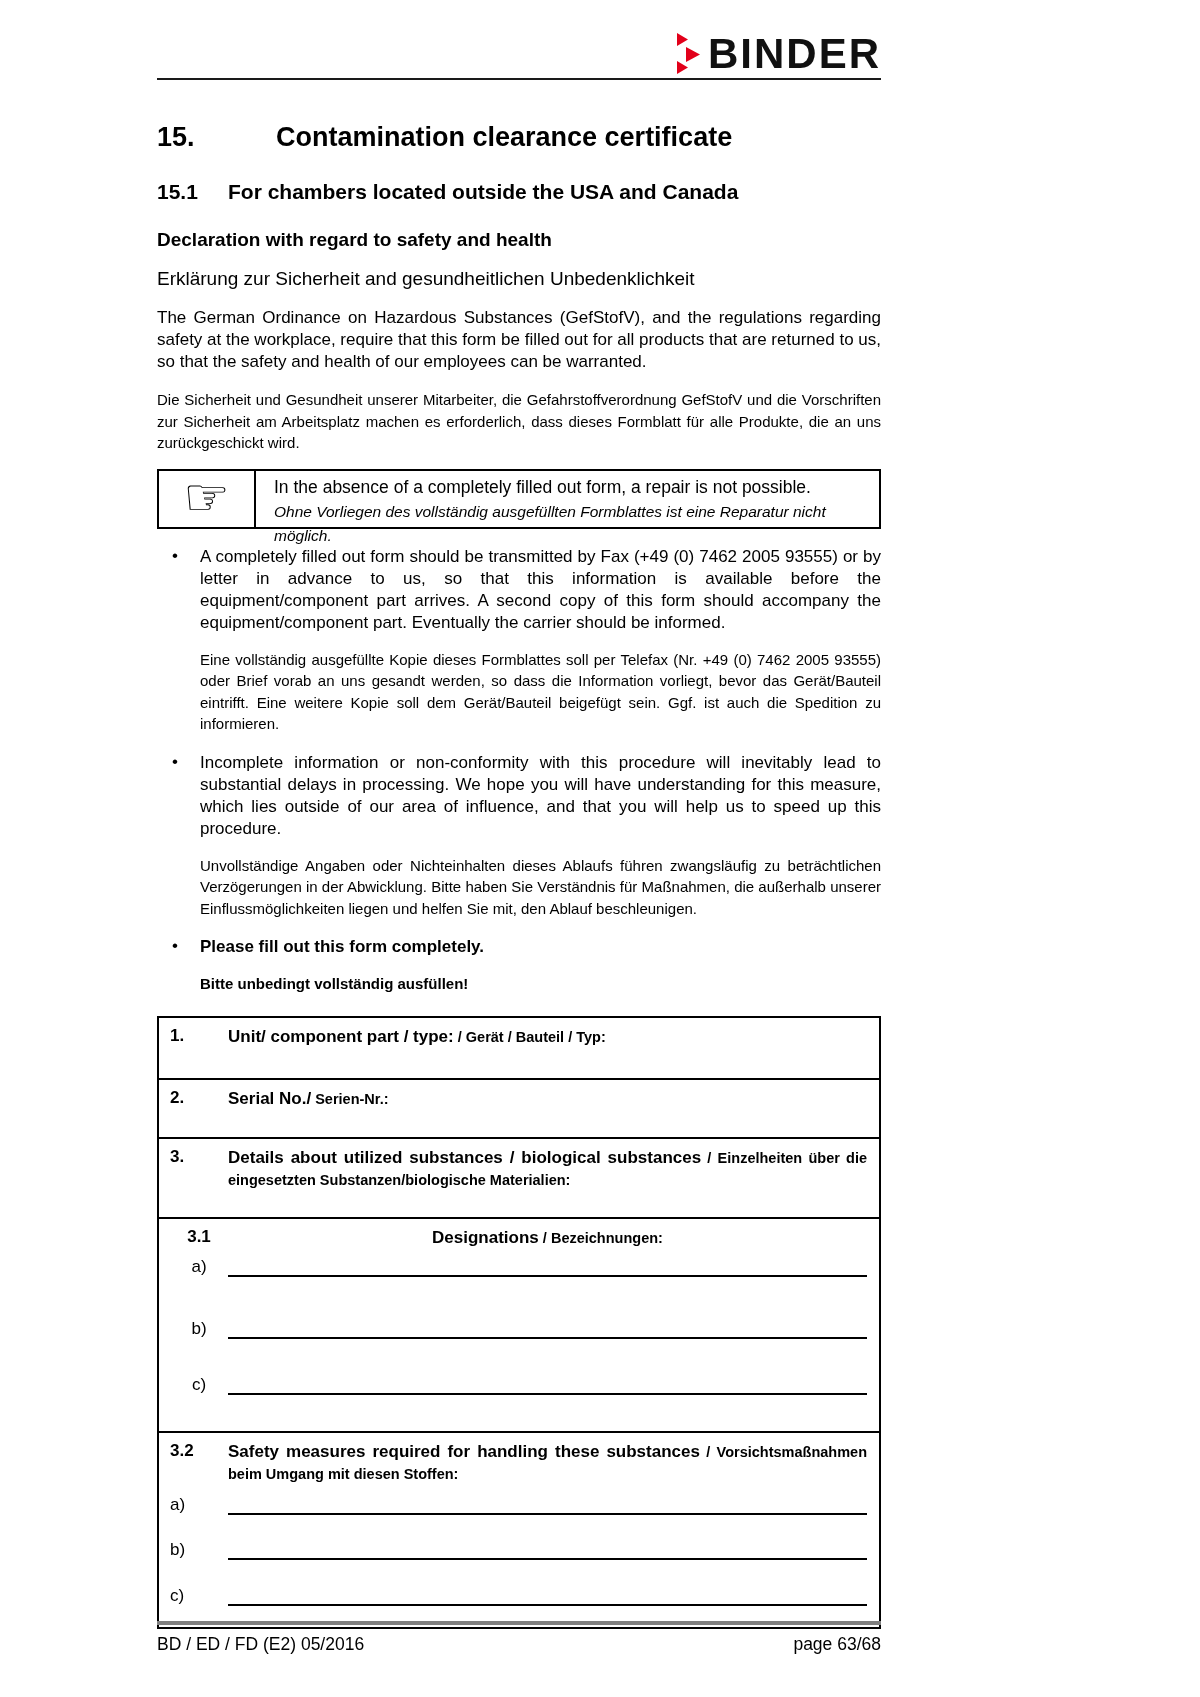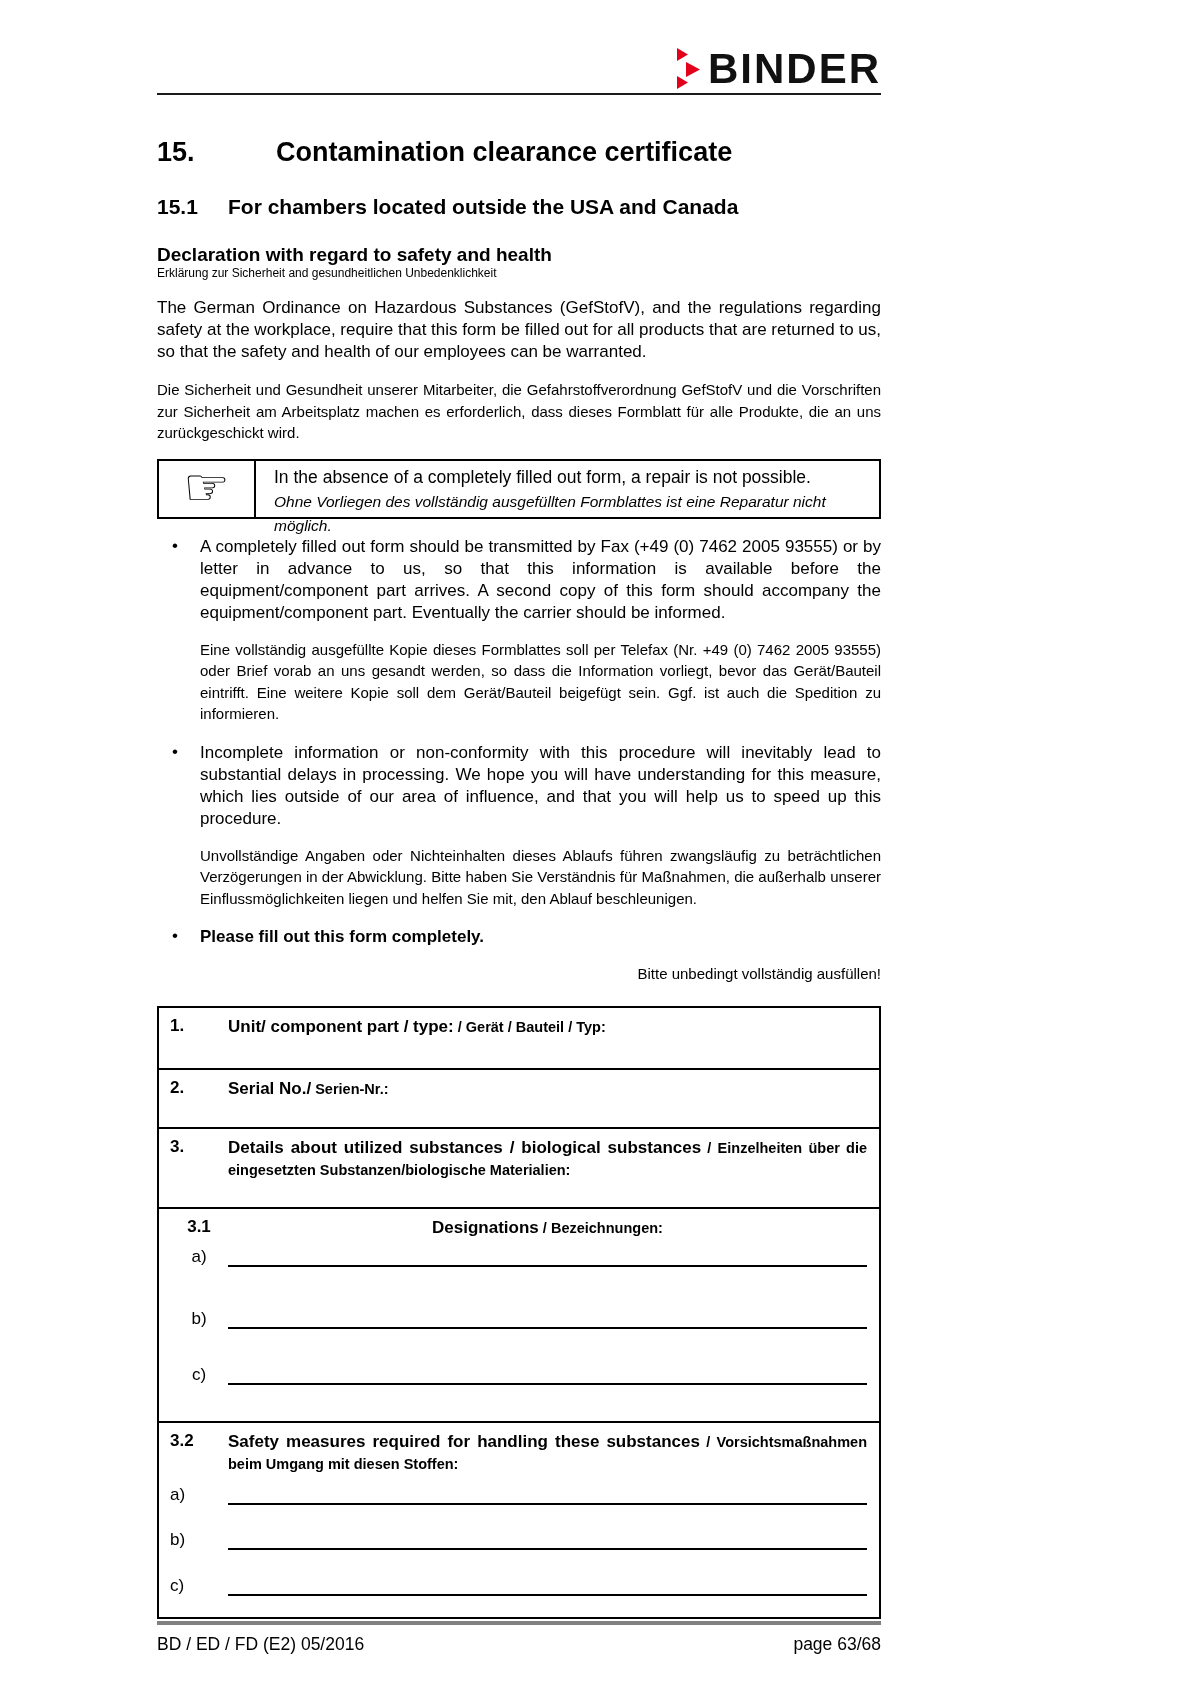--- a/index.html
+++ b/index.html
@@ -7,21 +7,21 @@
   body {
     width: 1200px; height: 1697px;
     font-family: "Liberation Sans", sans-serif;
     color: #000;
     position: relative;
     overflow: hidden;
   }
   .page {
     position: relative;
     width: 1036px; height: 1697px;
-    padding: 15px 155px 0 157px;
+    padding: 0 155px 0 157px;
   }
 
   
   .header {
     padding-top: 20px;
     border-bottom: 2px solid #1a1a1a;
     display: flex;
     justify-content: flex-end;
     align-items: flex-end;
     height: 80px;
@@ -37,21 +37,21 @@
   }
 
   
   .h1 { display: flex; margin-top: 42px; font-size: 27px; font-weight: bold; gap: 48px; }
   .h1 .num { width: 71px; flex: 0 0 71px; }
   .h2 { display: flex; margin-top: 27px; font-size: 21px; font-weight: bold; }
   .h2 .num { width: 71px; flex: 0 0 71px; }
 
   
   .p-bold-en { margin-top: 25px; font-size: 19px; font-weight: bold; }
-  .p-de-sub  { font-size: 12px; }
+  .p-de-sub  { margin-top: 17px; font-size: 19px; }
   .p-en      { margin-top: 17px; font-size: 17px; line-height: 22px; text-align: justify; }
   .p-de      { margin-top: 16px; font-size: 15px; line-height: 21.5px; text-align: justify; }
 
   
   .notice {
     margin-top: 15px;
     border: 2px solid #000;
     display: flex;
     height: 60px;
   }
@@ -64,21 +64,21 @@
   .notice-text { flex: 1; padding: 4px 10px 0 18px; }
   .notice-en { font-size: 17.5px; line-height: 25px; }
   .notice-de { font-size: 15.5px; line-height: 24px; font-style: italic; }
 
   
   .bullet-row { display: flex; margin-top: 17px; }
   .bullet-marker { flex: 0 0 43px; padding-left: 15px; font-size: 17px; }
   .bullet-text { flex: 1; font-size: 17px; line-height: 22px; text-align: justify; }
   .bullet-text.bold { font-weight: bold; }
   .bullet-sub { margin: 15px 0 0 43px; font-size: 15px; line-height: 21.5px; text-align: justify; }
-  .bullet-sub.single { text-align: right; }
+  .bullet-sub.single { text-align: left; font-weight: bold; }
 
   
   .form-table { margin-top: 21px; border: 2px solid #000; }
   .t-row { min-height: 60px; }
   .t-row + .t-row { border-top: 2px solid #000; }
   .sub-row { display: flex; }
   .col-num {
     flex: 0 0 69px;
     padding: 8px 0 0 11px;
     font-size: 17px; font-weight: bold;

